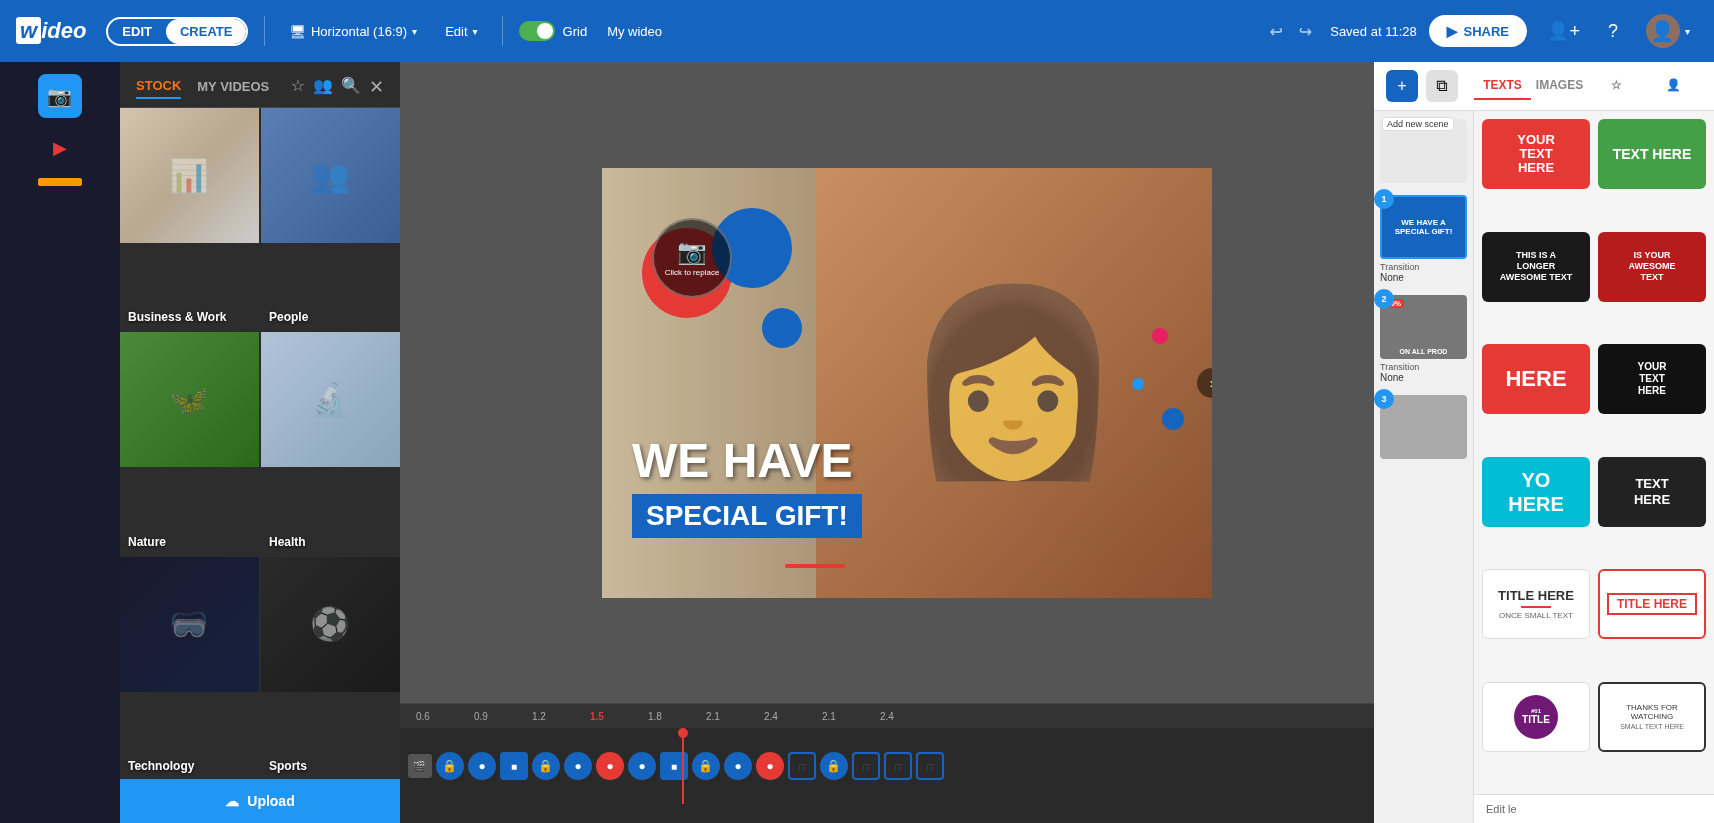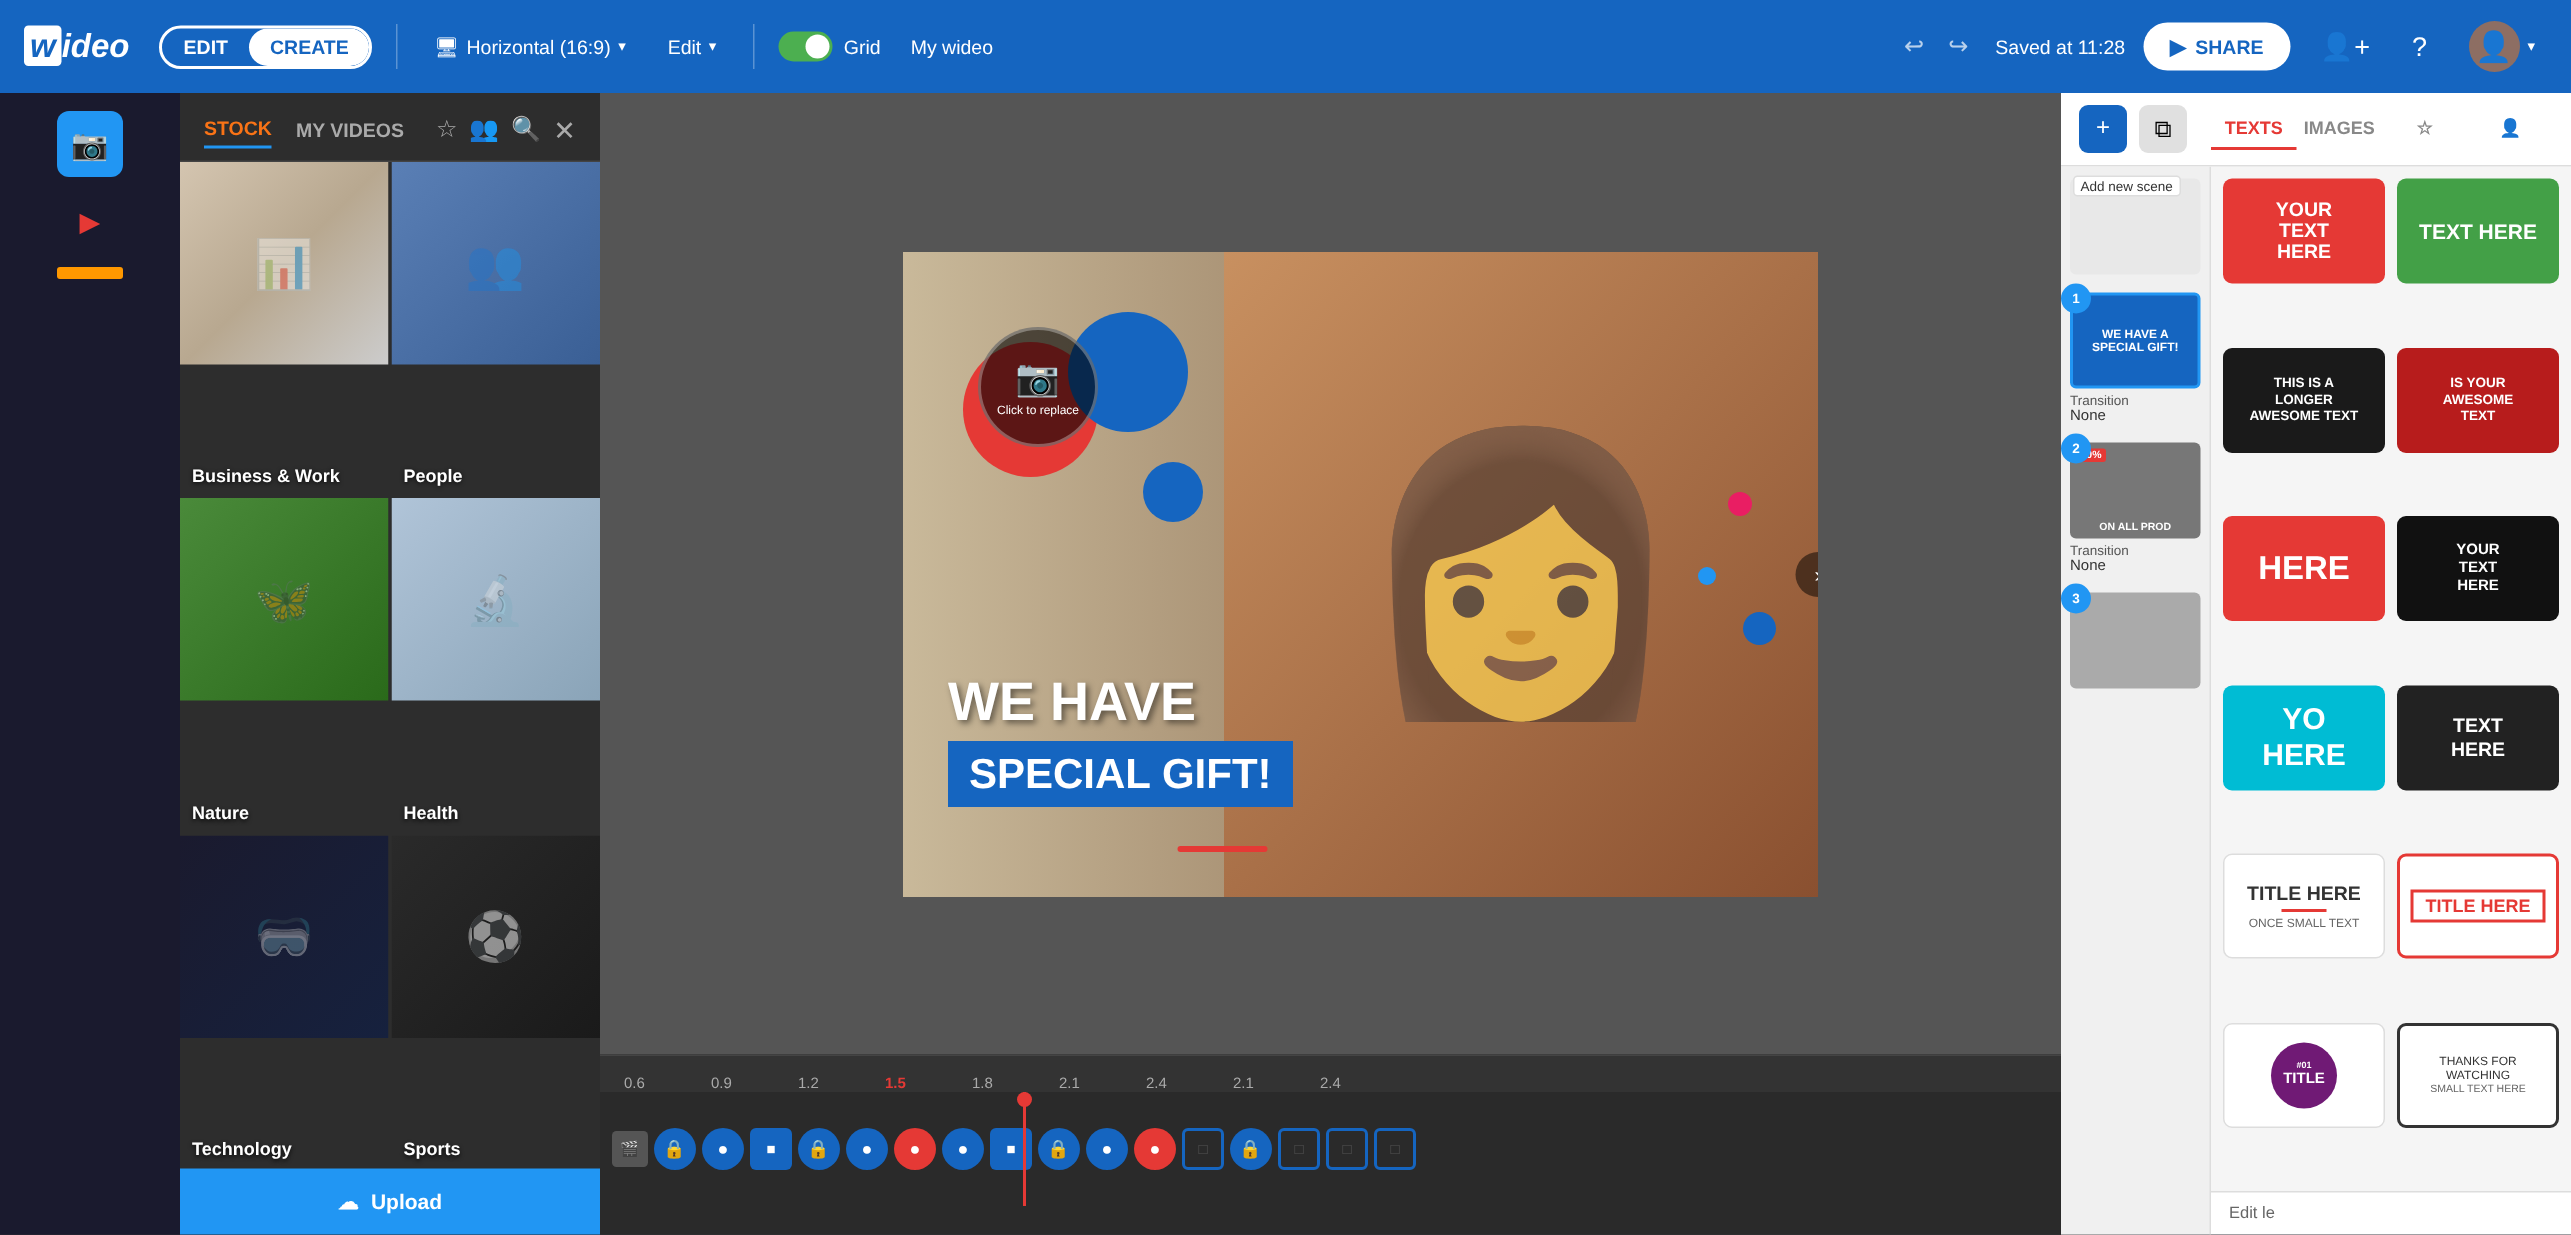--- a/index.html
+++ b/index.html
@@ -68,32 +68,32 @@
     .canvas { width: 610px; height: 430px; position: relative; overflow: hidden; background: #888; }
     .canvas-bg { position: absolute; inset: 0; background: linear-gradient(to right, #c9b99a 0%, #a0876a 50%, #888 100%); }
     .canvas-person { position: absolute; right: 0; top: 0; bottom: 0; width: 65%; background: linear-gradient(to bottom right, #c89060 0%, #8a5030 100%); display: flex; align-items: center; justify-content: center; overflow: hidden; }
     .canvas-circles { position: absolute; left: 20px; top: 40px; }
     .circle-red { width: 90px; height: 90px; background: #e53935; border-radius: 50%; position: absolute; top: 20px; left: 20px; }
     .circle-blue-large { width: 80px; height: 80px; background: #1565c0; border-radius: 50%; position: absolute; top: 0; left: 90px; }
     .circle-blue-small { width: 40px; height: 40px; background: #1565c0; border-radius: 50%; position: absolute; top: 100px; left: 140px; }
     .canvas-camera-btn { position: absolute; left: 50px; top: 50px; width: 80px; height: 80px; background: rgba(0,0,0,0.6); border-radius: 50%; display: flex; flex-direction: column; align-items: center; justify-content: center; color: white; font-size: 24px; cursor: pointer; border: 2px solid rgba(255,255,255,0.3); }
     .canvas-camera-label { font-size: 8px; text-align: center; margin-top: 2px; }
     .canvas-text-overlay { position: absolute; left: 30px; bottom: 60px; }
-    .canvas-headline { color: white; font-size: 36px; font-weight: 900; text-shadow: 2px 2px 4px rgba(0,0,0,0.5); line-height: 1.1; }
+    .canvas-headline { color: white; font-size: 48px; font-weight: 900; text-shadow: 2px 2px 4px rgba(0,0,0,0.5); line-height: 1.1; }
     .canvas-subheadline { background: #1565c0; color: white; font-size: 28px; font-weight: 900; padding: 6px 14px; display: inline-block; margin-top: 6px; }
     .canvas-decorations { position: absolute; right: 60px; top: 160px; }
     .dot-pink { width: 16px; height: 16px; background: #e91e63; border-radius: 50%; position: absolute; }
     .dot-blue-sm { width: 12px; height: 12px; background: #2196f3; border-radius: 50%; position: absolute; top: 50px; left: -20px; }
     .dot-blue-lg { width: 22px; height: 22px; background: #1565c0; border-radius: 50%; position: absolute; top: 80px; left: 10px; }
     .canvas-next-btn { position: absolute; right: -15px; top: 50%; transform: translateY(-50%); width: 30px; height: 30px; background: rgba(0,0,0,0.5); border-radius: 50%; display: flex; align-items: center; justify-content: center; color: white; cursor: pointer; font-size: 14px; }
     .red-bar { position: absolute; bottom: 30px; left: 30%; width: 60px; height: 4px; background: #e53935; border-radius: 2px; }
 
     
     .timeline { height: 120px; background: #2a2a2a; border-top: 1px solid #444; position: relative; overflow-x: auto; }
-    .timeline-ruler { height: 24px; background: #333; display: flex; align-items: flex-end; padding: 0 8px; }
+    .timeline-ruler { height: 24px; background: #333; display: flex; align-items: center; padding: 0 8px; }
     .timeline-tracks { height: 76px; position: relative; overflow-x: auto; white-space: nowrap; padding: 8px; display: flex; align-items: center; gap: 4px; }
     .track-icon { width: 28px; height: 28px; border-radius: 50%; display: flex; align-items: center; justify-content: center; font-size: 12px; cursor: pointer; flex-shrink: 0; }
     .track-icon-blue { background: #1565c0; color: white; }
     .track-icon-red { background: #e53935; color: white; }
     .track-icon-sq { width: 28px; height: 28px; border-radius: 4px; background: #1565c0; display: flex; align-items: center; justify-content: center; flex-shrink: 0; cursor: pointer; }
     .track-icon-sq-outline { width: 28px; height: 28px; border-radius: 4px; border: 2px solid #1565c0; display: flex; align-items: center; justify-content: center; flex-shrink: 0; cursor: pointer; }
 
     
     .right-panel {
       position: absolute; right: 0; top: 62px; width: 340px; height: calc(100% - 62px);

